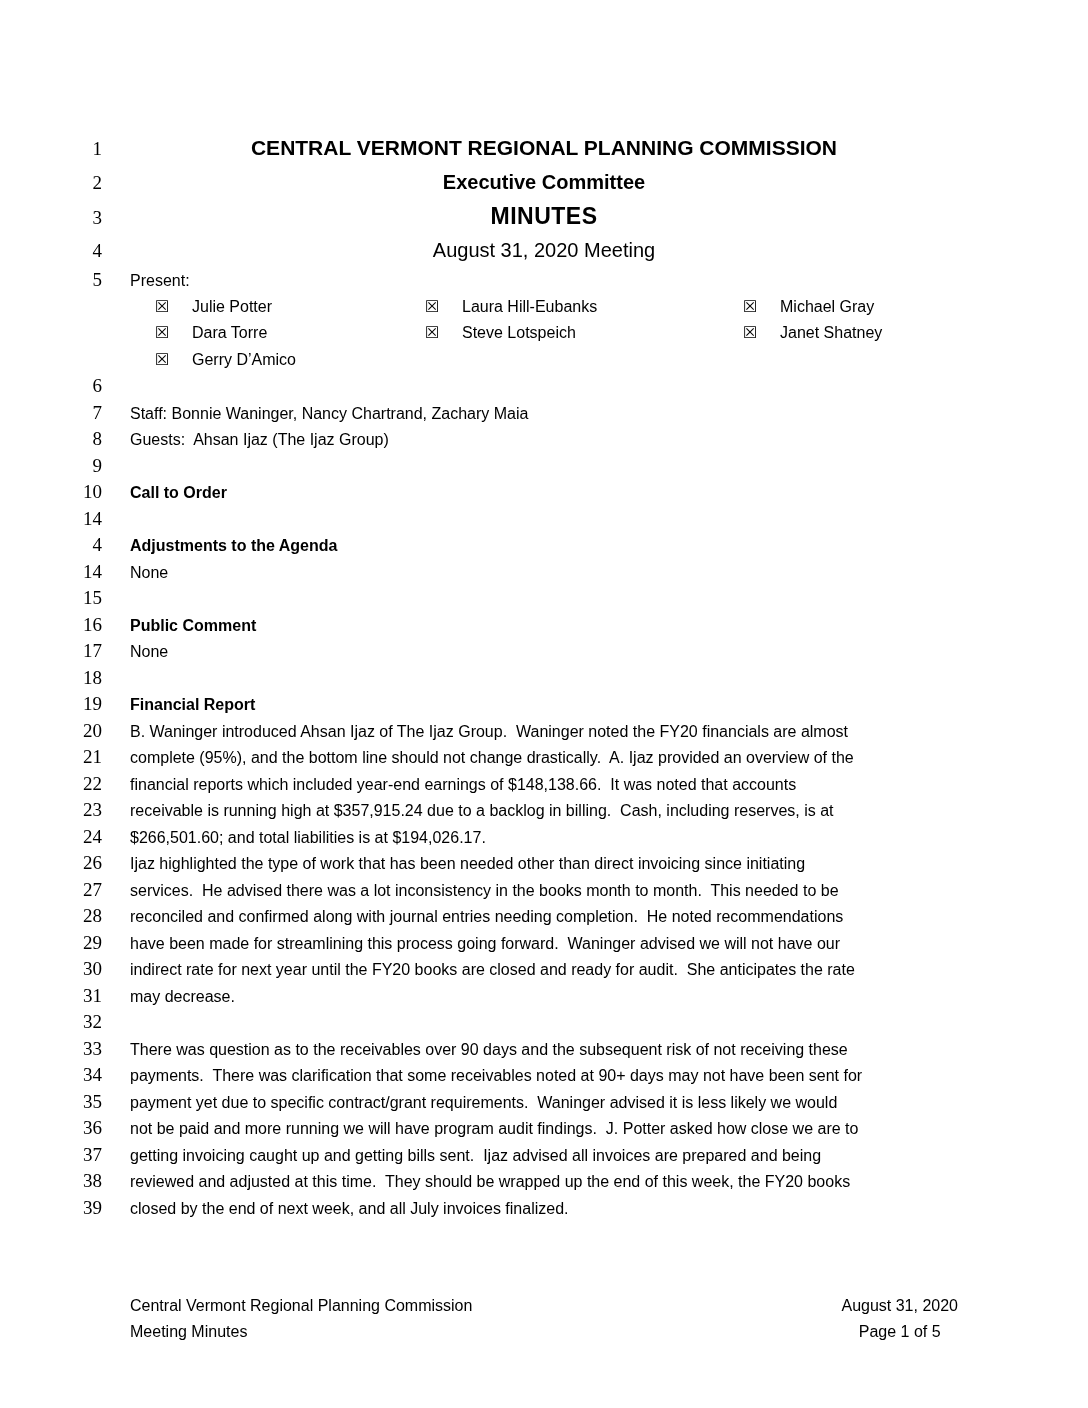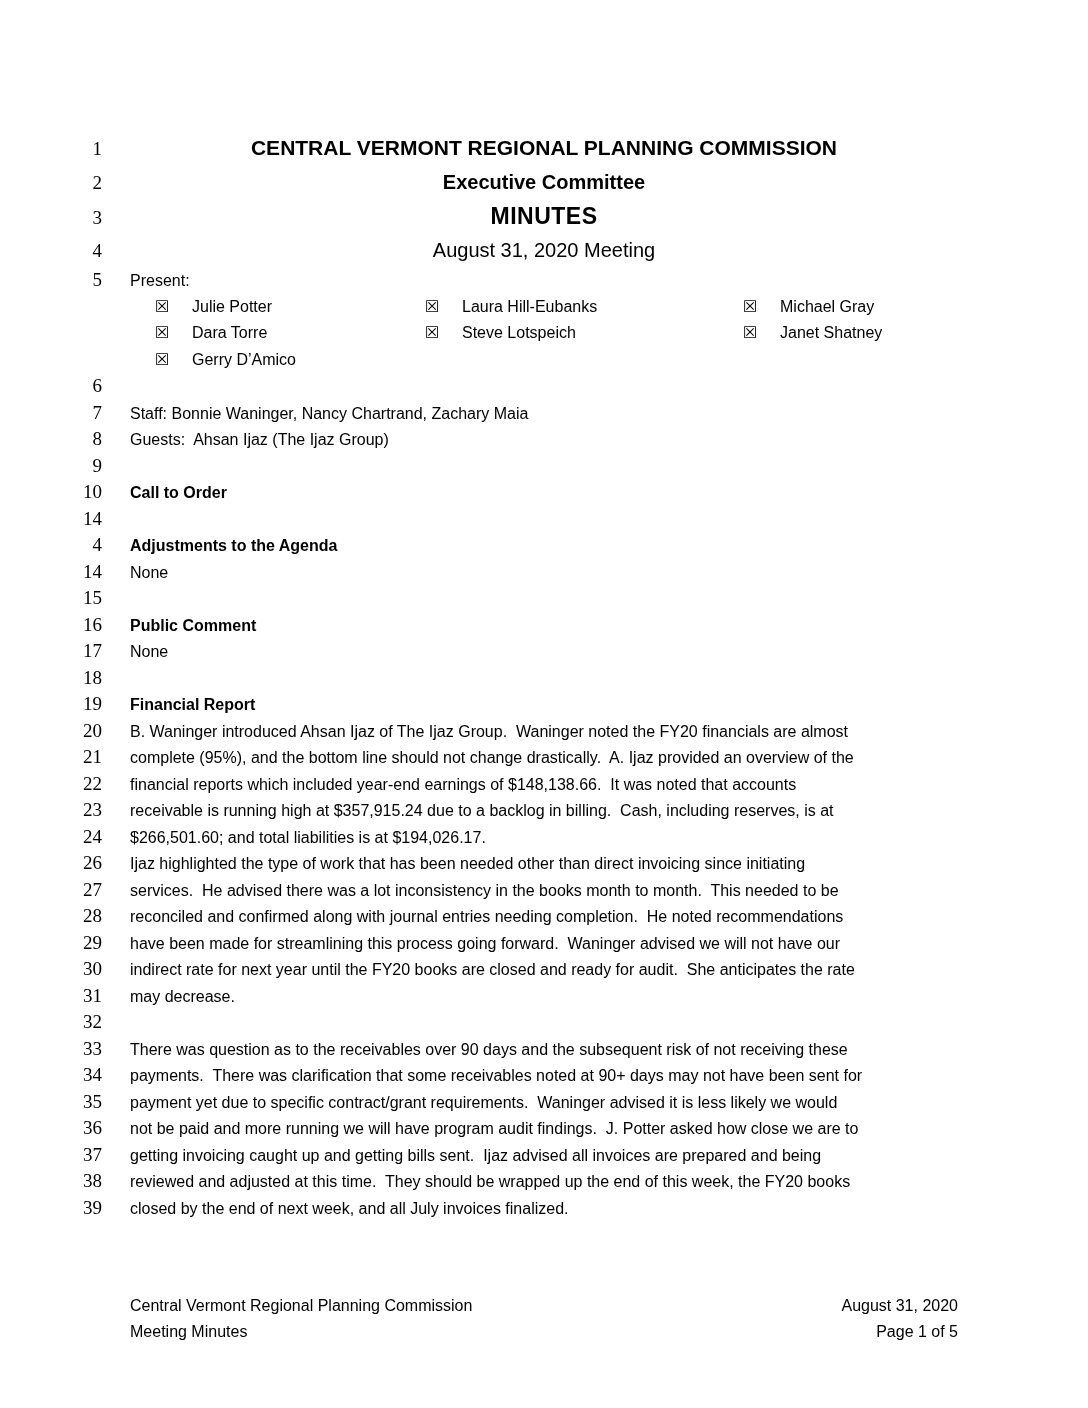--- a/index.html
+++ b/index.html
@@ -37,21 +37,21 @@
   .att-cell.c2{width:318px;}
   .att-cell.c3{flex:1;}
   .cbx{width:37px;font-size:16px;}
   .att-name{white-space:pre;}
   
   .footer{
     position:absolute;left:0;top:1293px;width:1088px;
     display:flex;
   }
   .footer-left{margin-left:130px;flex:1;line-height:26px;}
-  .footer-right{margin-right:130px;text-align:right;line-height:26px;}
+  .footer-right{margin-right:130px;text-align:center;line-height:26px;}
 </style>
 </head>
 <body>
 
 <div class="page">
 
   <div class="hline center t-org">
     <span class="num">1</span>
     <span class="text">CENTRAL VERMONT REGIONAL PLANNING COMMISSION</span>
   </div>

